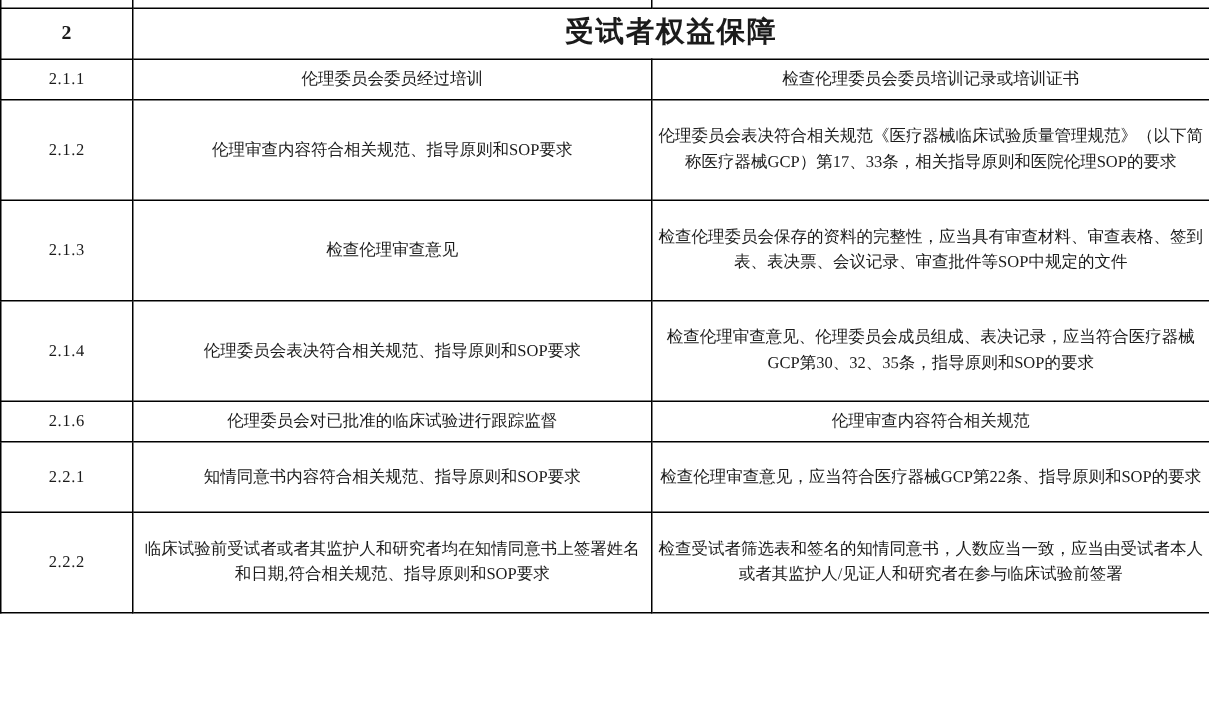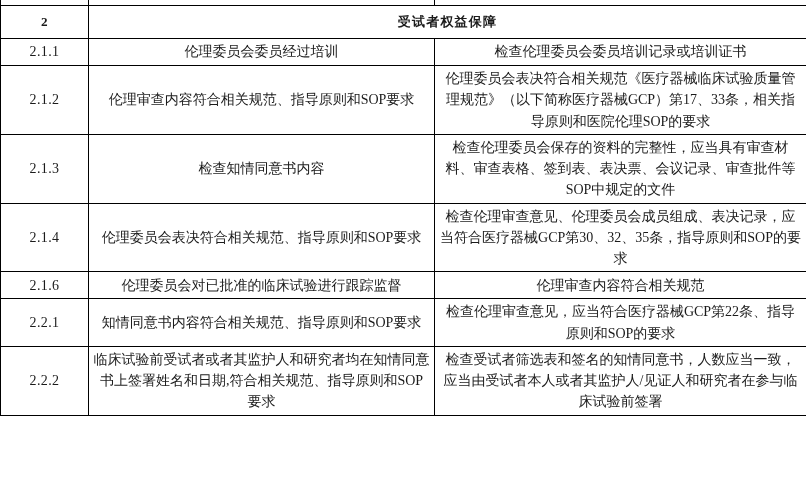--- a/index.html
+++ b/index.html
@@ -32,36 +32,36 @@
   }
   table.reg-table col.c-id    { width: 88px; }
   table.reg-table col.c-item  { width: 346px; }
   table.reg-table col.c-check { width: 372px; }
 
   table.reg-table td {
     border: 1px solid #000;
     padding: 2px 4px;
     vertical-align: middle;
     text-align: center;
-    font-size: 14px;
+    font-size: 11px;
     line-height: 1.52;
     color: #1b1b1b;
     word-break: break-word;
   }
   td.cell-id {
     font-size: 12.6px;
     letter-spacing: 0.4px;
     white-space: nowrap;
   }
   tr.section-row td.cell-id,
   tr.section-row td.cell-section {
     font-weight: bold;
   }
   tr.section-row td.cell-section {
-    font-size: 13px;
+    font-size: 19px;
     letter-spacing: 1.2px;
   }
   tr.section-row td.cell-id {
     font-size: 13.2px;
   }
   td.cell-item, td.cell-check {
     text-align: center;
   }
   tr.h-top td { height: 28px; }
   tr.h-sec td { height: 29px; }
@@ -98,21 +98,21 @@
           <td class="cell-item">伦理委员会委员经过培训</td>
           <td class="cell-check">检查伦理委员会委员培训记录或培训证书</td>
         </tr>
         <tr class="h-3">
           <td class="cell-id">2.1.2</td>
           <td class="cell-item">伦理审查内容符合相关规范、指导原则和SOP要求</td>
           <td class="cell-check">伦理委员会表决符合相关规范《医疗器械临床试验质量管理规范》（以下简称医疗器械GCP）第17、33条，相关指导原则和医院伦理SOP的要求</td>
         </tr>
         <tr class="h-3">
           <td class="cell-id">2.1.3</td>
-          <td class="cell-item">检查知情同意书内容</td>
+          <td class="cell-item">检查伦理审查意见</td>
           <td class="cell-check">检查伦理委员会保存的资料的完整性，应当具有审查材料、审查表格、签到表、表决票、会议记录、审查批件等SOP中规定的文件</td>
         </tr>
         <tr class="h-3">
           <td class="cell-id">2.1.4</td>
           <td class="cell-item">伦理委员会表决符合相关规范、指导原则和SOP要求</td>
           <td class="cell-check">检查伦理审查意见、伦理委员会成员组成、表决记录，应当符合医疗器械GCP第30、32、35条，指导原则和SOP的要求</td>
         </tr>
         <tr class="h-1">
           <td class="cell-id">2.1.6</td>
           <td class="cell-item">伦理委员会对已批准的临床试验进行跟踪监督</td>

